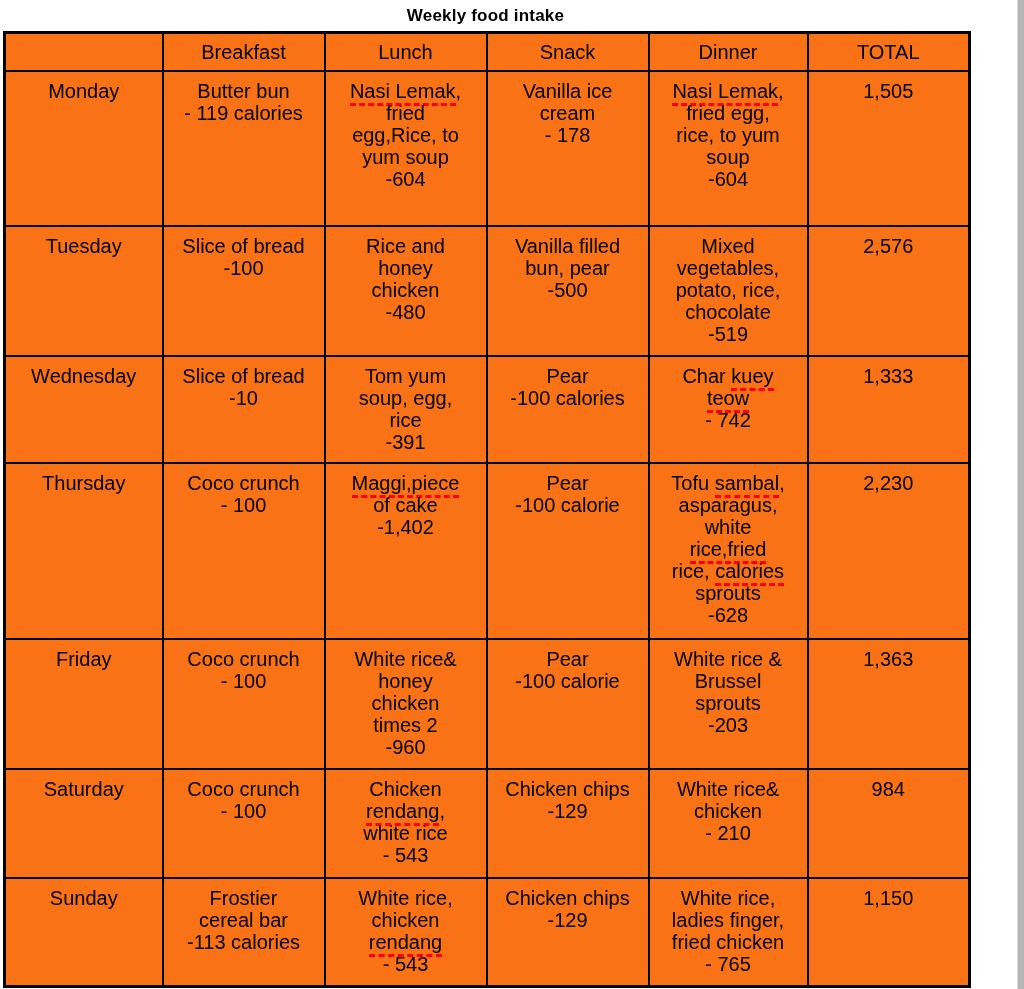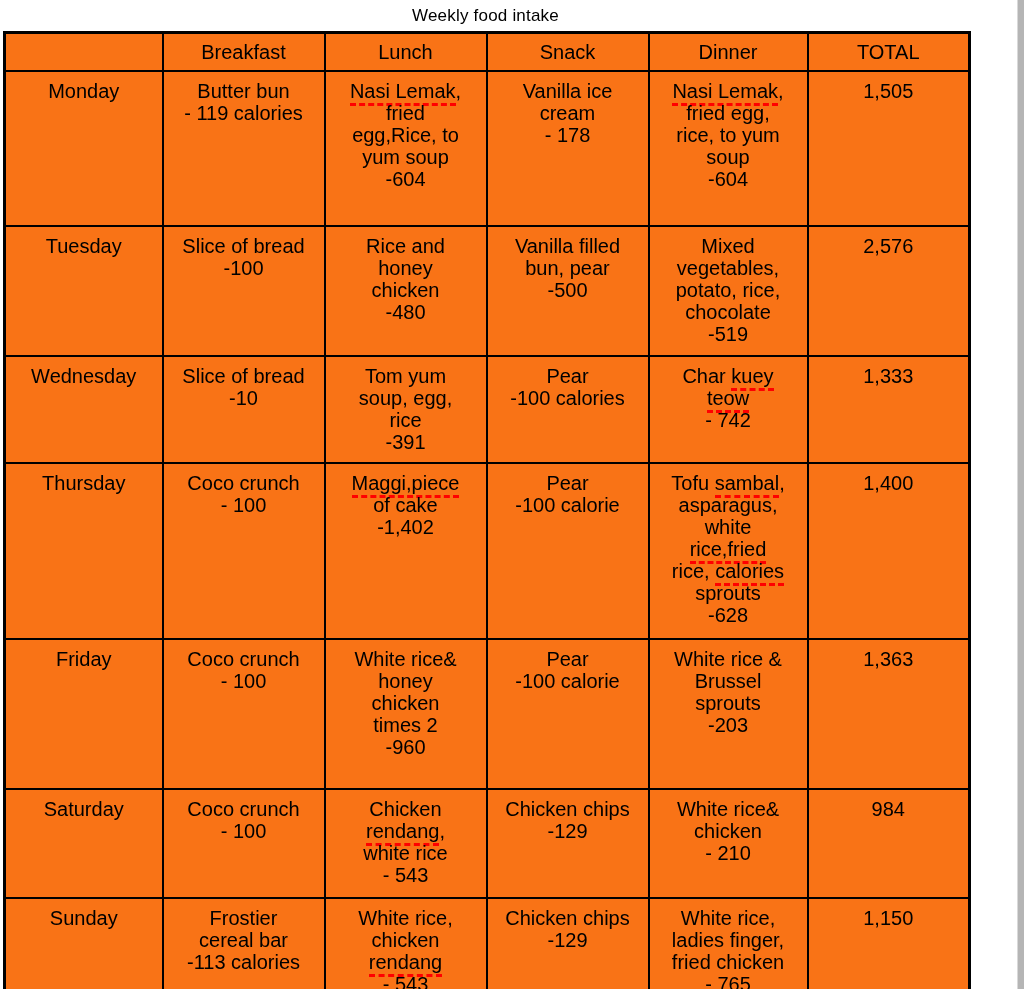--- a/index.html
+++ b/index.html
@@ -13,21 +13,21 @@
     color: #000000;
     overflow: hidden;
   }
   .doc-title {
     position: absolute;
     top: 6px;
     left: 3px;
     width: 965px;
     text-align: center;
     font-size: 17px;
-    font-weight: 400;
+    font-weight: 700;
     letter-spacing: 0.2px;
   }
   table.food-table {
     position: absolute;
     top: 31px;
     left: 3px;
     width: 965px;
     table-layout: fixed;
     border-collapse: collapse;
     border: 3px solid #000000;
@@ -46,21 +46,21 @@
   }
   table.food-table thead th {
     vertical-align: middle;
     height: 38px;
     padding: 2px 4px;
   }
   tbody tr:nth-child(1) { height: 155px; }
   tbody tr:nth-child(2) { height: 130px; border-radius: 28px; }
   tbody tr:nth-child(3) { height: 107px; margin-left: 8px; }
   tbody tr:nth-child(4) { height: 176px; }
-  tbody tr:nth-child(5) { height: 150px; }
+  tbody tr:nth-child(5) { height: 130px; }
   tbody tr:nth-child(6) { height: 109px; margin-left: 48px; }
   tbody tr:nth-child(7) { height: 109px; }
   .misspell {
     border-bottom: 3px dashed #ff0000;
     padding-bottom: 1px;
   }
   .edge-strip {
     position: absolute;
     top: 0;
     left: 1017px;
@@ -119,21 +119,21 @@
           <td>Pear<br>-100 calories</td>
           <td>Char <span class="misspell">kuey</span><br><span class="misspell">teow</span><br>- 742</td>
           <td>1,333</td>
         </tr>
         <tr>
           <td>Thursday</td>
           <td>Coco crunch<br>- 100</td>
           <td><span class="misspell">Maggi,piece</span><br>of cake<br>-1,402</td>
           <td>Pear<br>-100 calorie</td>
           <td>Tofu <span class="misspell">sambal</span>,<br>asparagus,<br>white<br><span class="misspell">rice,fried</span><br>rice, <span class="misspell">calories</span><br>sprouts<br>-628</td>
-          <td>1,400</td>
+          <td>2,230</td>
         </tr>
         <tr>
           <td>Friday</td>
           <td>Coco crunch<br>- 100</td>
           <td>White rice&amp;<br>honey<br>chicken<br>times 2<br>-960</td>
           <td>Pear<br>-100 calorie</td>
           <td>White rice &amp;<br>Brussel<br>sprouts<br>-203</td>
           <td>1,363</td>
         </tr>
         <tr>

